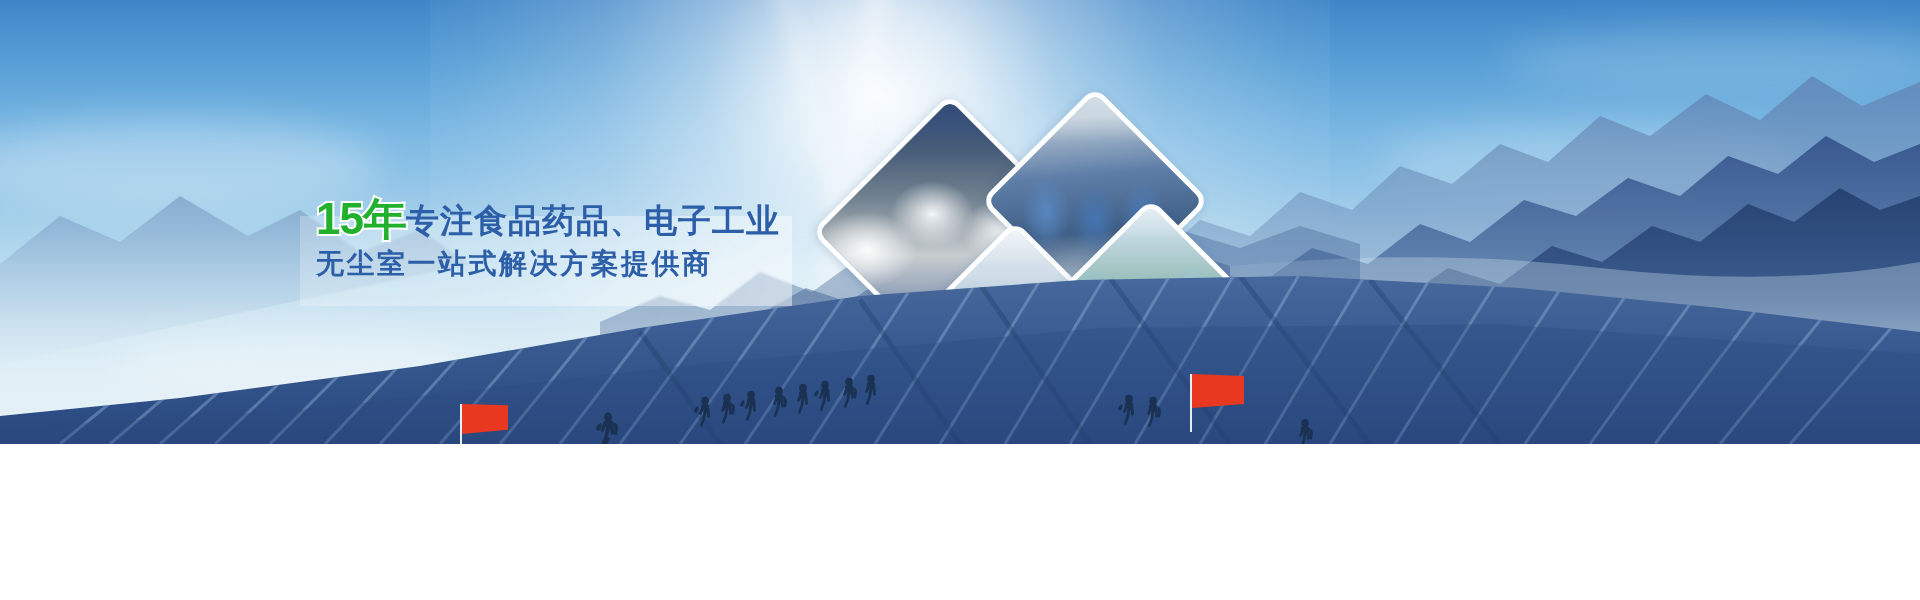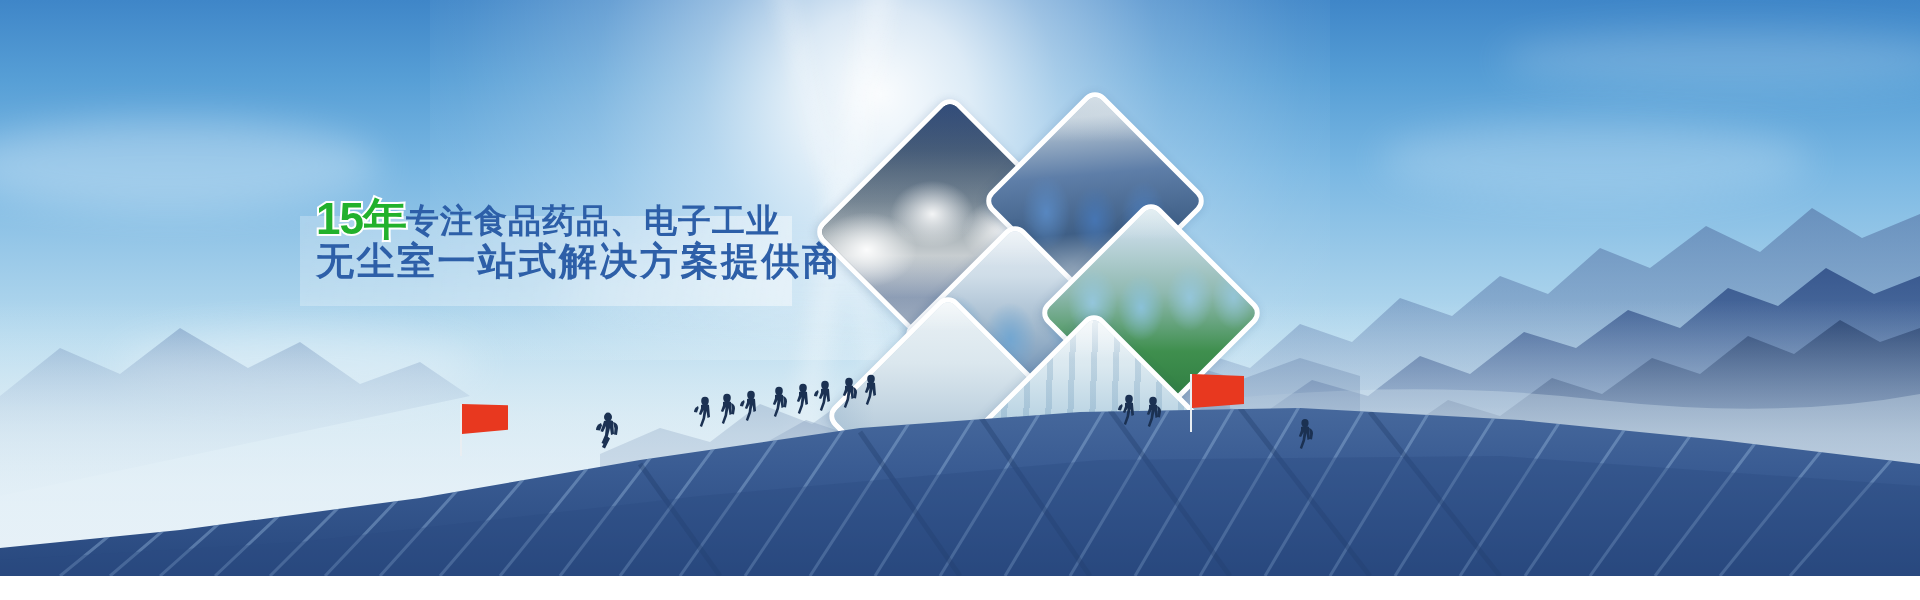--- a/index.html
+++ b/index.html
@@ -1,19 +1,19 @@
 <!DOCTYPE html>
 <html><head>
 <meta charset="utf-8">
 <style>
   html,body{margin:0;padding:0;background:#fff;}
   body{font-family:"Liberation Sans","DejaVu Sans",sans-serif;}
 
   .banner{
-    position:relative;width:1920px;height:576px;overflow:hidden;
+    position:relative;width:1920px;height:444px;overflow:hidden;
     background:linear-gradient(180deg,#3f86c8 0%,#579fd6 14%,#7bb8e3 30%,#9dcbe9 46%,#b9dcef 60%,#cfe6f2 72%,#dfeef6 84%,#e9f2f7 100%);
   }
 
   
   .sky-glow{
     position:absolute;left:430px;top:-340px;width:900px;height:700px;
     background:radial-gradient(ellipse at 50% 62%,
         rgba(255,255,255,.97) 0%,
         rgba(255,255,255,.80) 14%,
         rgba(255,255,255,.48) 28%,
@@ -57,21 +57,21 @@
   .hl-line{display:block;height:45px;}
   .hl-years{
     font-size:44px;font-weight:bold;color:#22b12c;letter-spacing:-1px;
     -webkit-text-stroke:4px #ffffff;paint-order:stroke fill;
     text-shadow:0 0 1px rgba(255,255,255,.9);
     vertical-align:-2px;
   }
   .hl-blue{
     font-size:33px;font-weight:bold;color:#2d5fa8;letter-spacing:1px;
   }
-  .hl-blue.l2{font-size:38px;letter-spacing:2.5px;font-family:Liberation Mono, monospace;}
+  .hl-blue.l2{font-size:28px;letter-spacing:2.5px;}
 
   
   .collage{position:absolute;left:838px;top:92px;width:440px;height:380px;}
   .dia{
     position:absolute;width:152px;height:152px;
     transform:rotate(45deg);
     border:5px solid #ffffff;border-radius:14px;
     box-shadow:0 2px 10px rgba(40,80,130,.22);
     overflow:hidden;background:#c9dbe8;
   }

